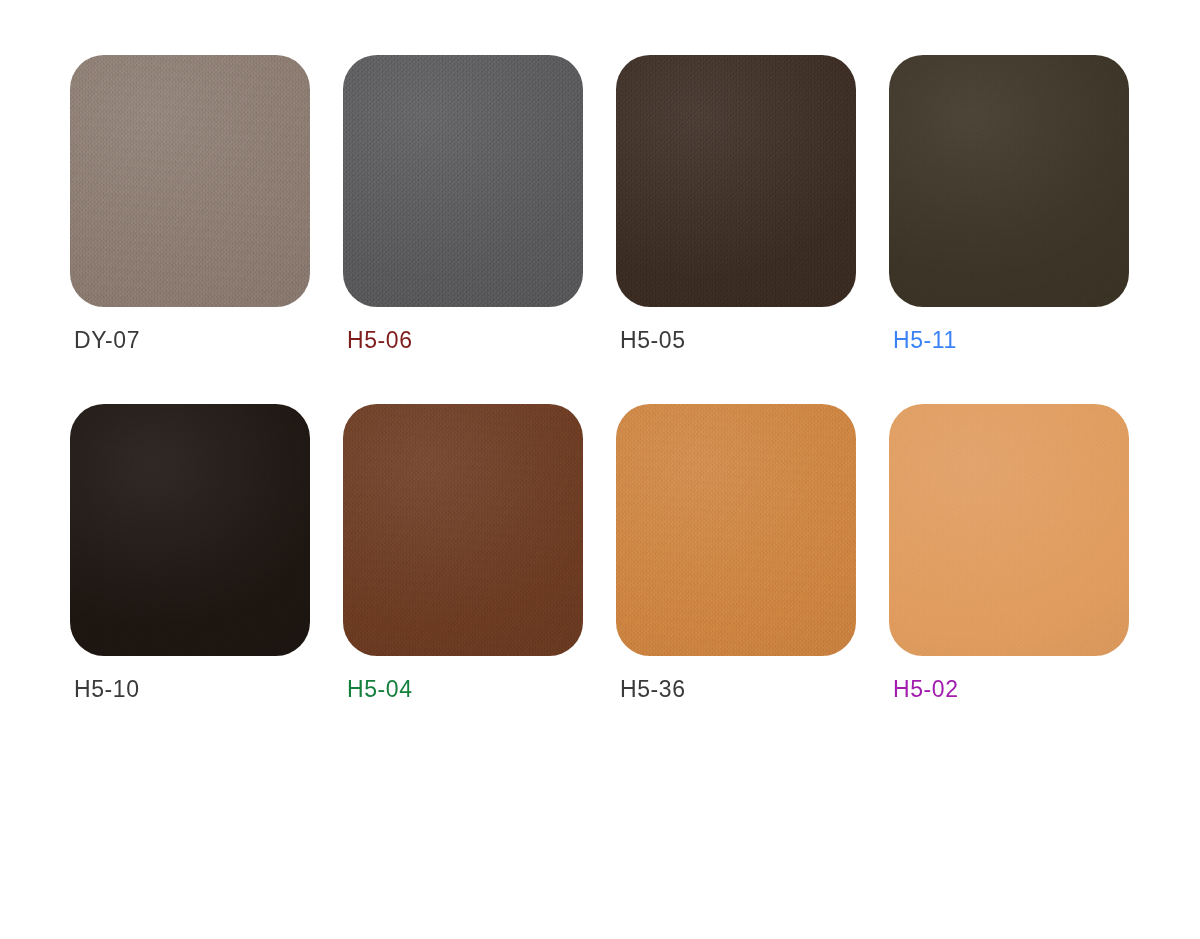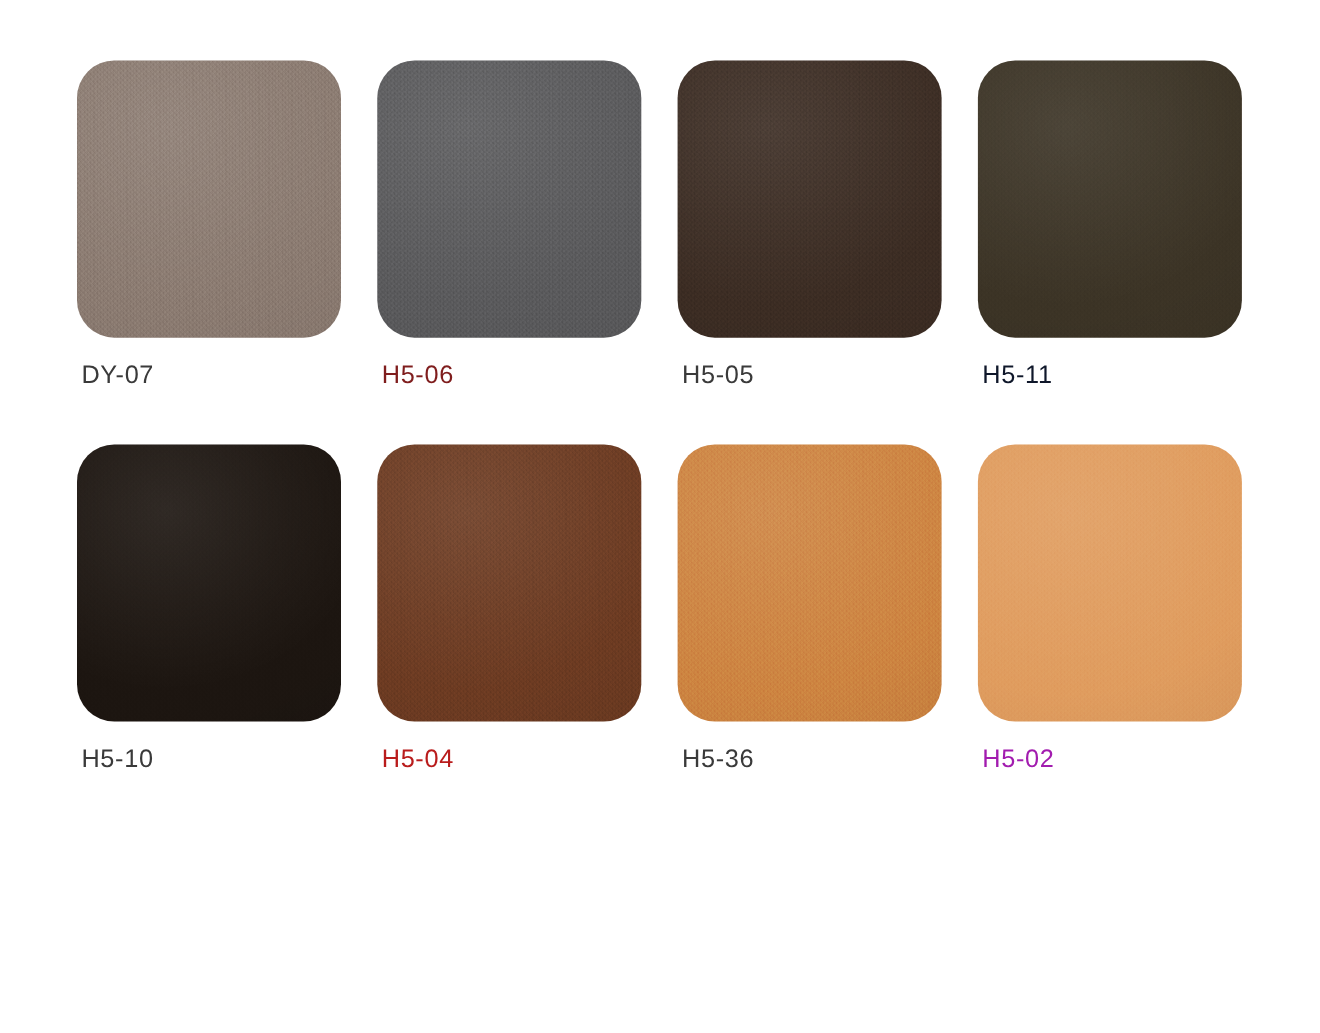--- a/index.html
+++ b/index.html
@@ -132,37 +132,37 @@
       <div class="grain"></div>
     </div>
     <div class="swatch-label" style="color: rgb(58, 58, 58);">H5-05</div>
   </div>
 
   <div class="swatch-cell">
     <div class="swatch-chip smooth" style="background-color: rgb(59, 51, 37);">
       <div class="sheen"></div>
       <div class="grain"></div>
     </div>
-    <div class="swatch-label" style="color: #0f172a;">H5-11</div>
+    <div class="swatch-label" style="color: #3b82f6;">H5-11</div>
   </div>
 
   <div class="swatch-cell">
     <div class="swatch-chip smooth" style="background-color: rgb(28, 21, 16);">
       <div class="sheen"></div>
       <div class="grain"></div>
     </div>
     <div class="swatch-label" style="color: rgb(58, 58, 58);">H5-10</div>
   </div>
 
   <div class="swatch-cell">
     <div class="swatch-chip fine" style="background-color: rgb(107, 58, 33);">
       <div class="sheen"></div>
       <div class="grain"></div>
     </div>
-    <div class="swatch-label" style="color: #b91c1c;">H5-04</div>
+    <div class="swatch-label" style="color: #15803d;">H5-04</div>
   </div>
 
   <div class="swatch-cell">
     <div class="swatch-chip fine" style="background-color: rgb(205, 131, 64);">
       <div class="sheen"></div>
       <div class="grain"></div>
     </div>
     <div class="swatch-label" style="color: rgb(58, 58, 58);">H5-36</div>
   </div>
 

